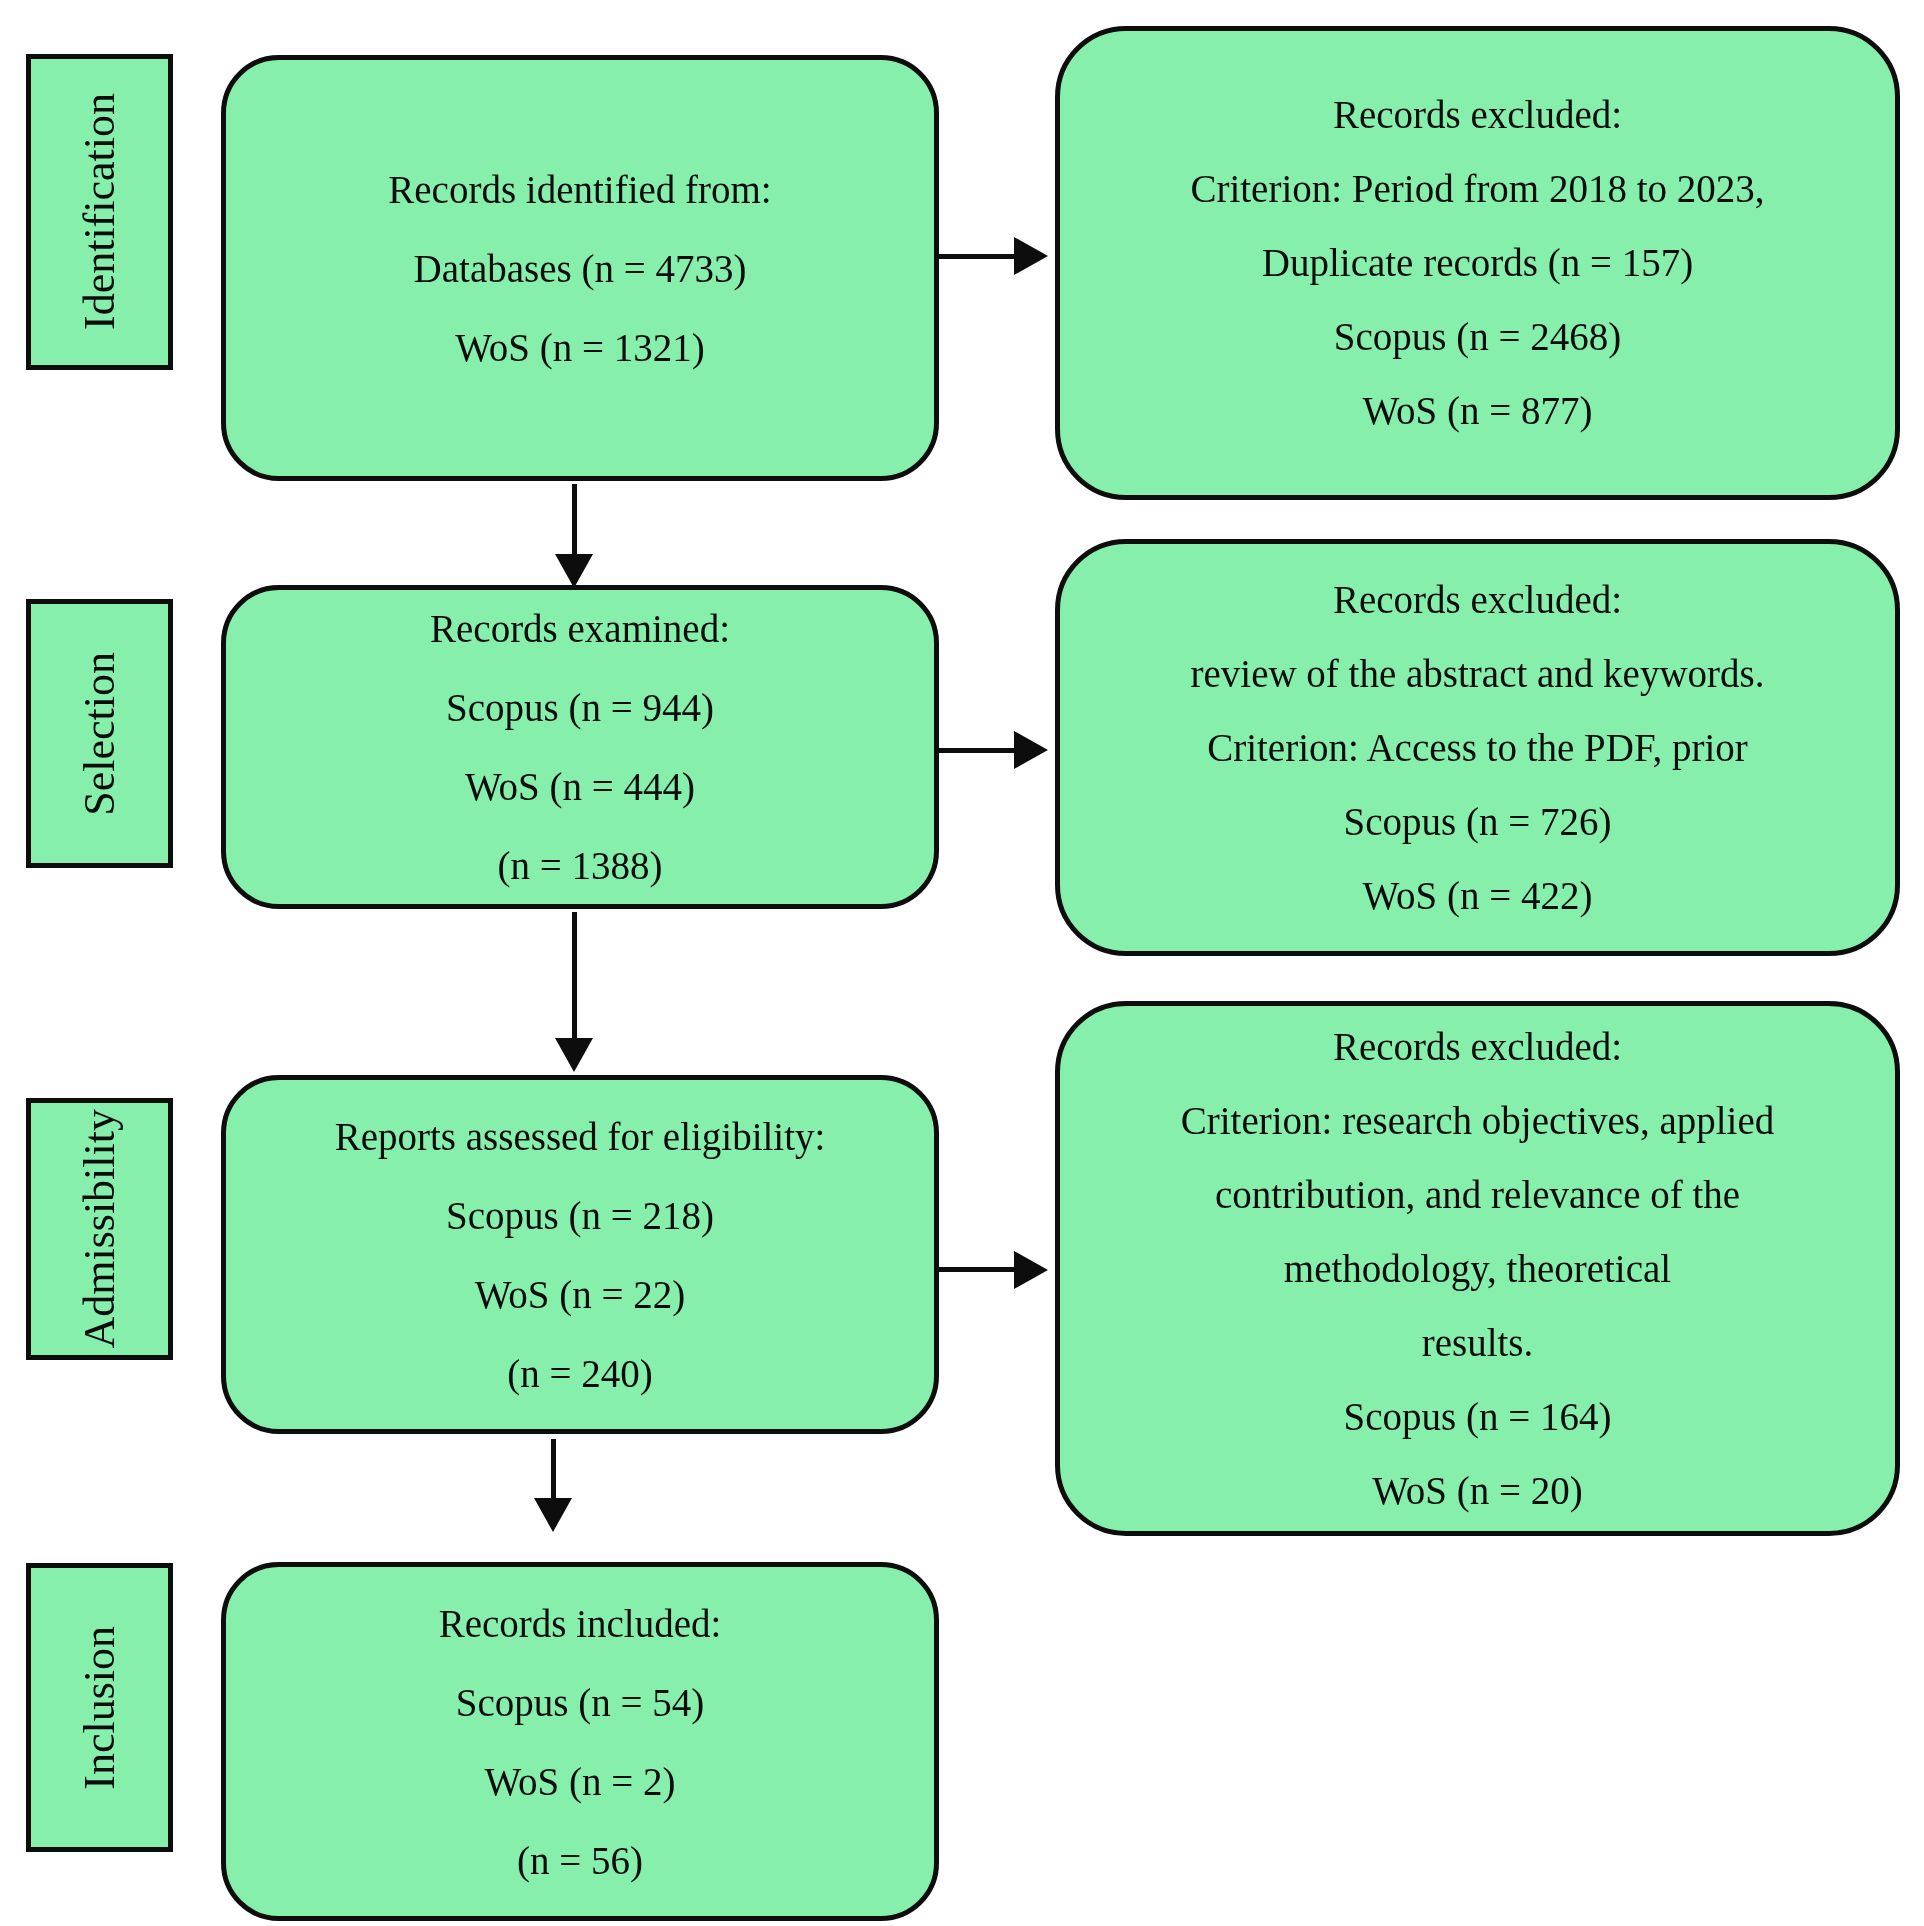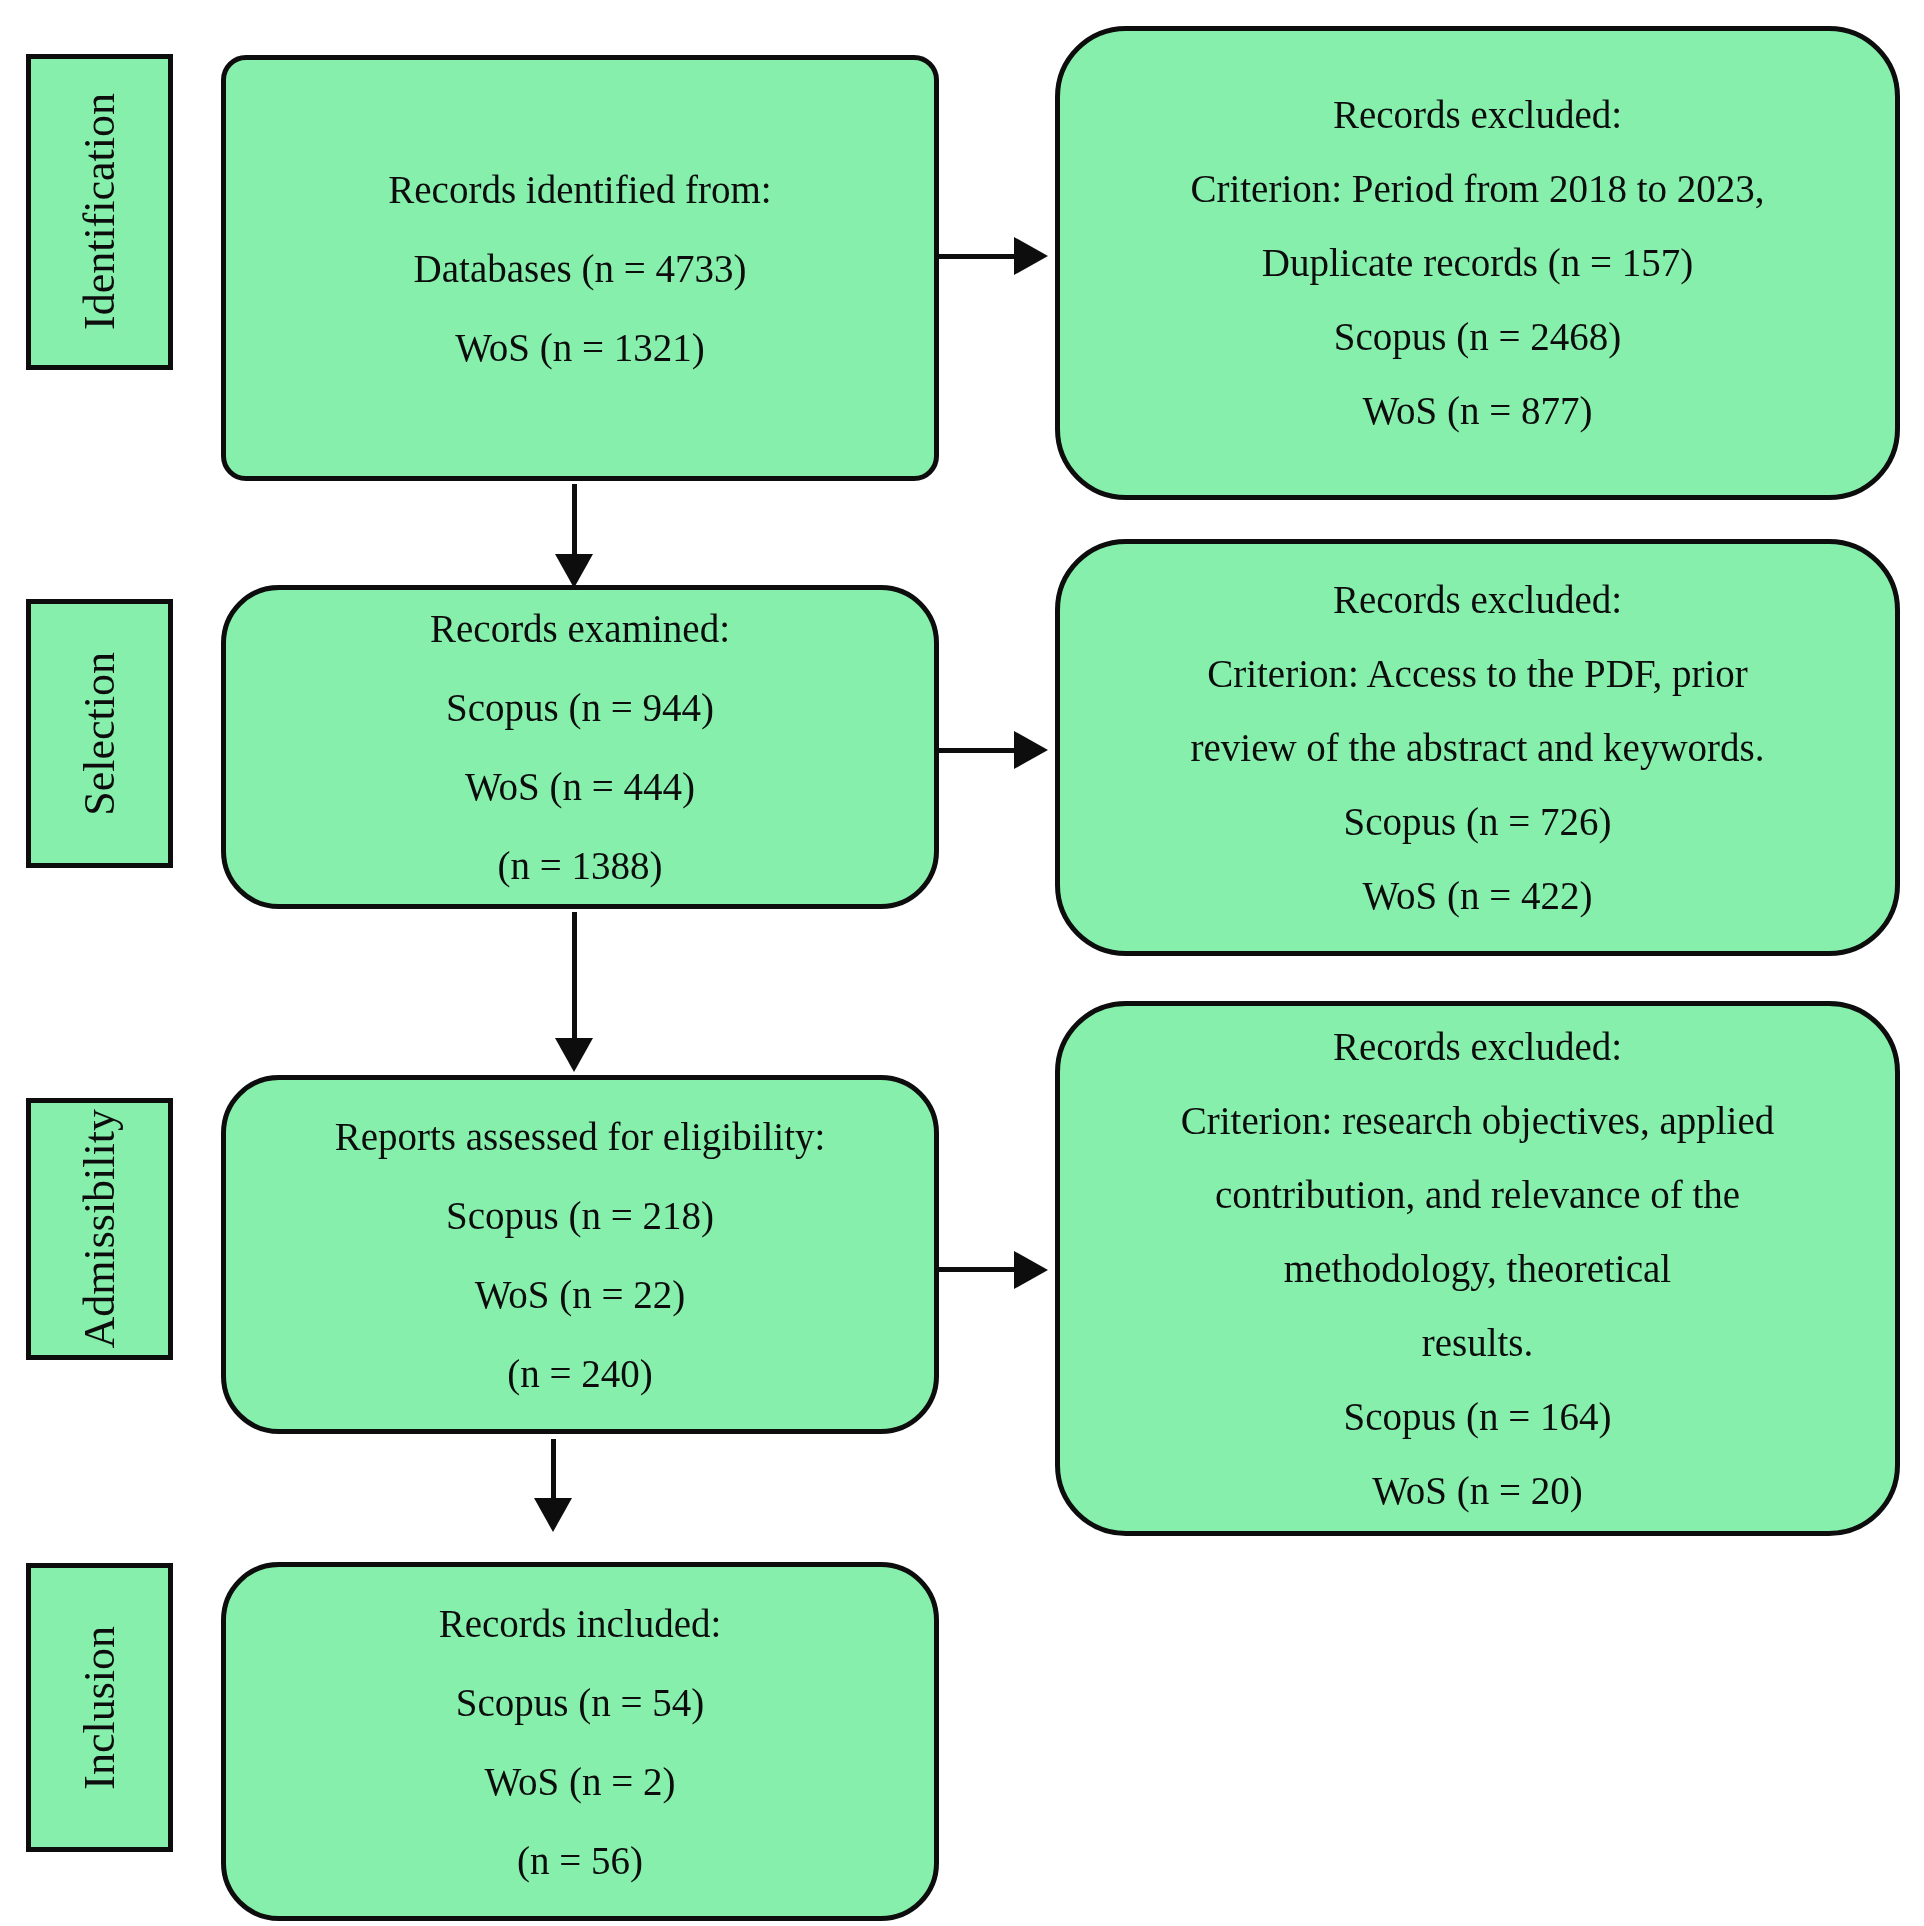--- a/index.html
+++ b/index.html
@@ -80,21 +80,21 @@
   <div class="box stage" style="top:599px;height:269px;">
     <span>Selection</span>
   </div>
   <div class="box stage" style="top:1098px;height:262px;">
     <span>Admissibility</span>
   </div>
   <div class="box stage" style="top:1563px;height:289px;">
     <span>Inclusion</span>
   </div>
 
-  <div class="box flow" style="top:55px;height:426px;border-radius:25px;">
+  <div class="box flow" style="top:55px;height:426px;">
     <div class="ln">Records identified from:</div>
     <div class="ln">Databases (n = 4733)</div>
     <div class="ln">WoS (n = 1321)</div>
   </div>
 
   <div class="box flow" style="top:585px;height:324px;">
     <div class="ln">Records examined:</div>
     <div class="ln">Scopus (n = 944)</div>
     <div class="ln">WoS (n = 444)</div>
     <div class="ln">(n = 1388)</div>
@@ -117,22 +117,22 @@
   <div class="box excl" style="top:26px;height:474px;">
     <div class="ln">Records excluded:</div>
     <div class="ln">Criterion: Period from 2018 to 2023,</div>
     <div class="ln">Duplicate records (n = 157)</div>
     <div class="ln">Scopus (n = 2468)</div>
     <div class="ln">WoS (n = 877)</div>
   </div>
 
   <div class="box excl" style="top:539px;height:417px;">
     <div class="ln">Records excluded:</div>
+    <div class="ln">review of the abstract and keywords.</div>
     <div class="ln">Criterion: Access to the PDF, prior</div>
-    <div class="ln">review of the abstract and keywords.</div>
     <div class="ln">Scopus (n = 726)</div>
     <div class="ln">WoS (n = 422)</div>
   </div>
 
   <div class="box excl" style="top:1001px;height:535px;">
     <div class="ln">Records excluded:</div>
     <div class="ln">Criterion: research objectives, applied</div>
     <div class="ln">contribution, and relevance of the</div>
     <div class="ln">methodology, theoretical</div>
     <div class="ln">results.</div>

